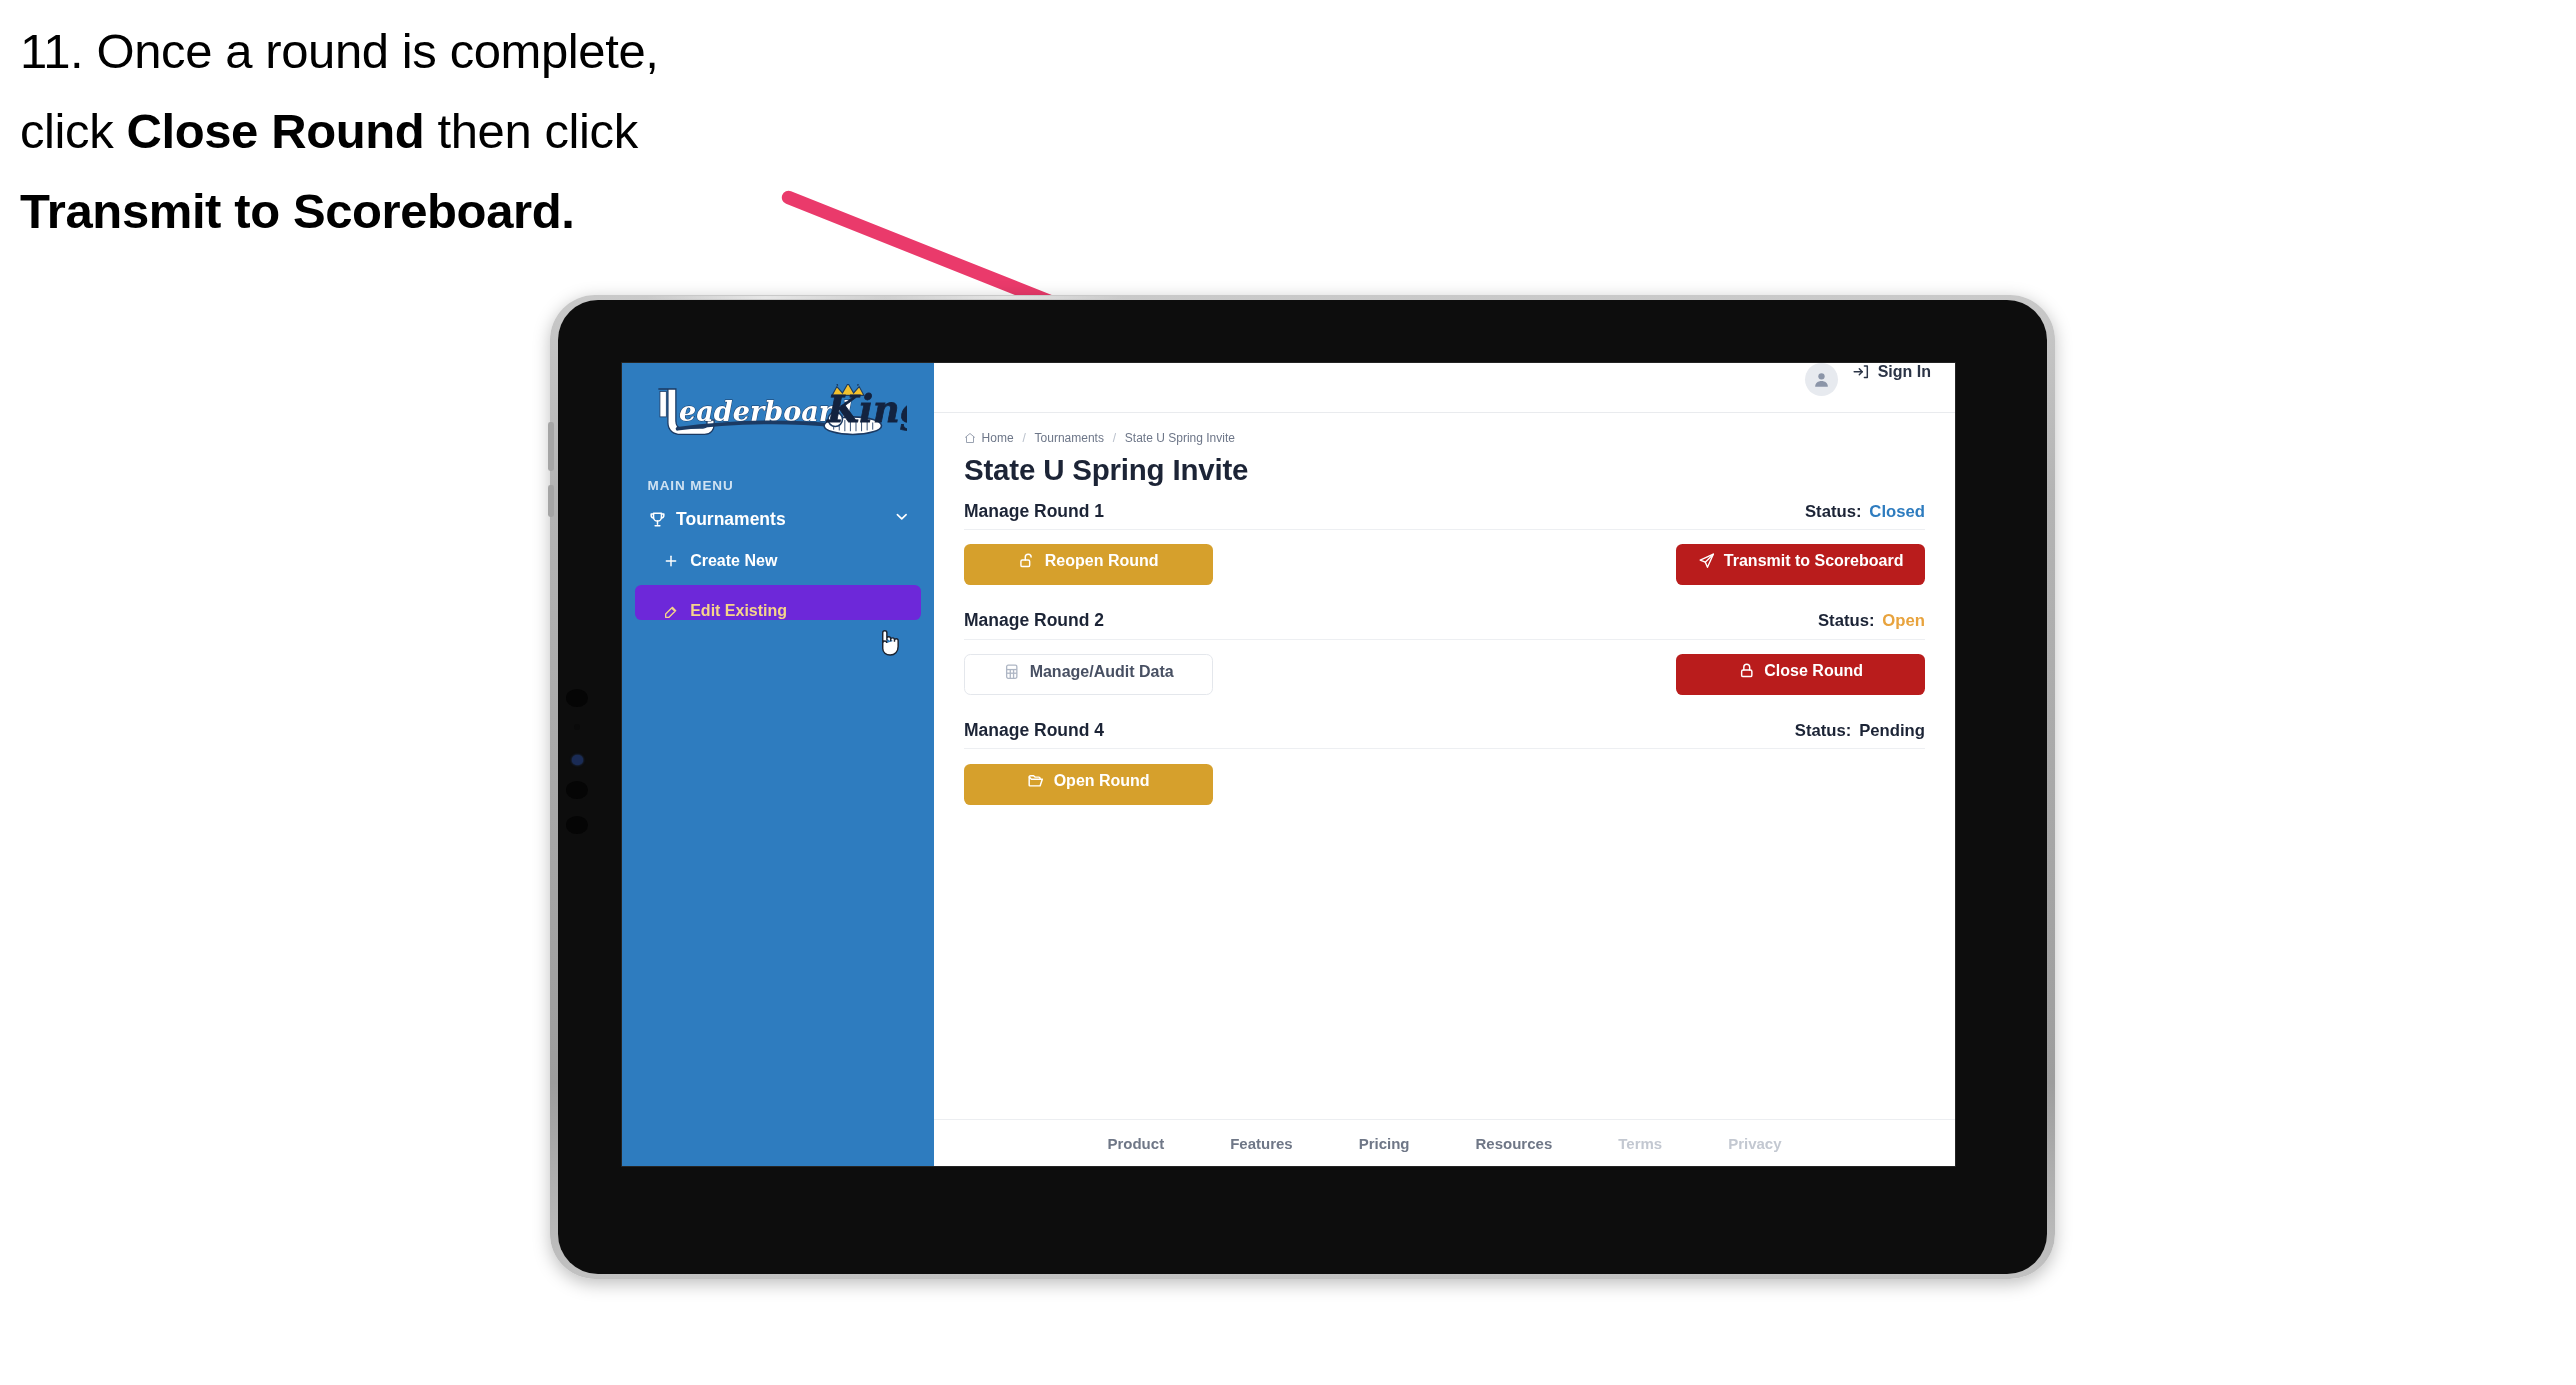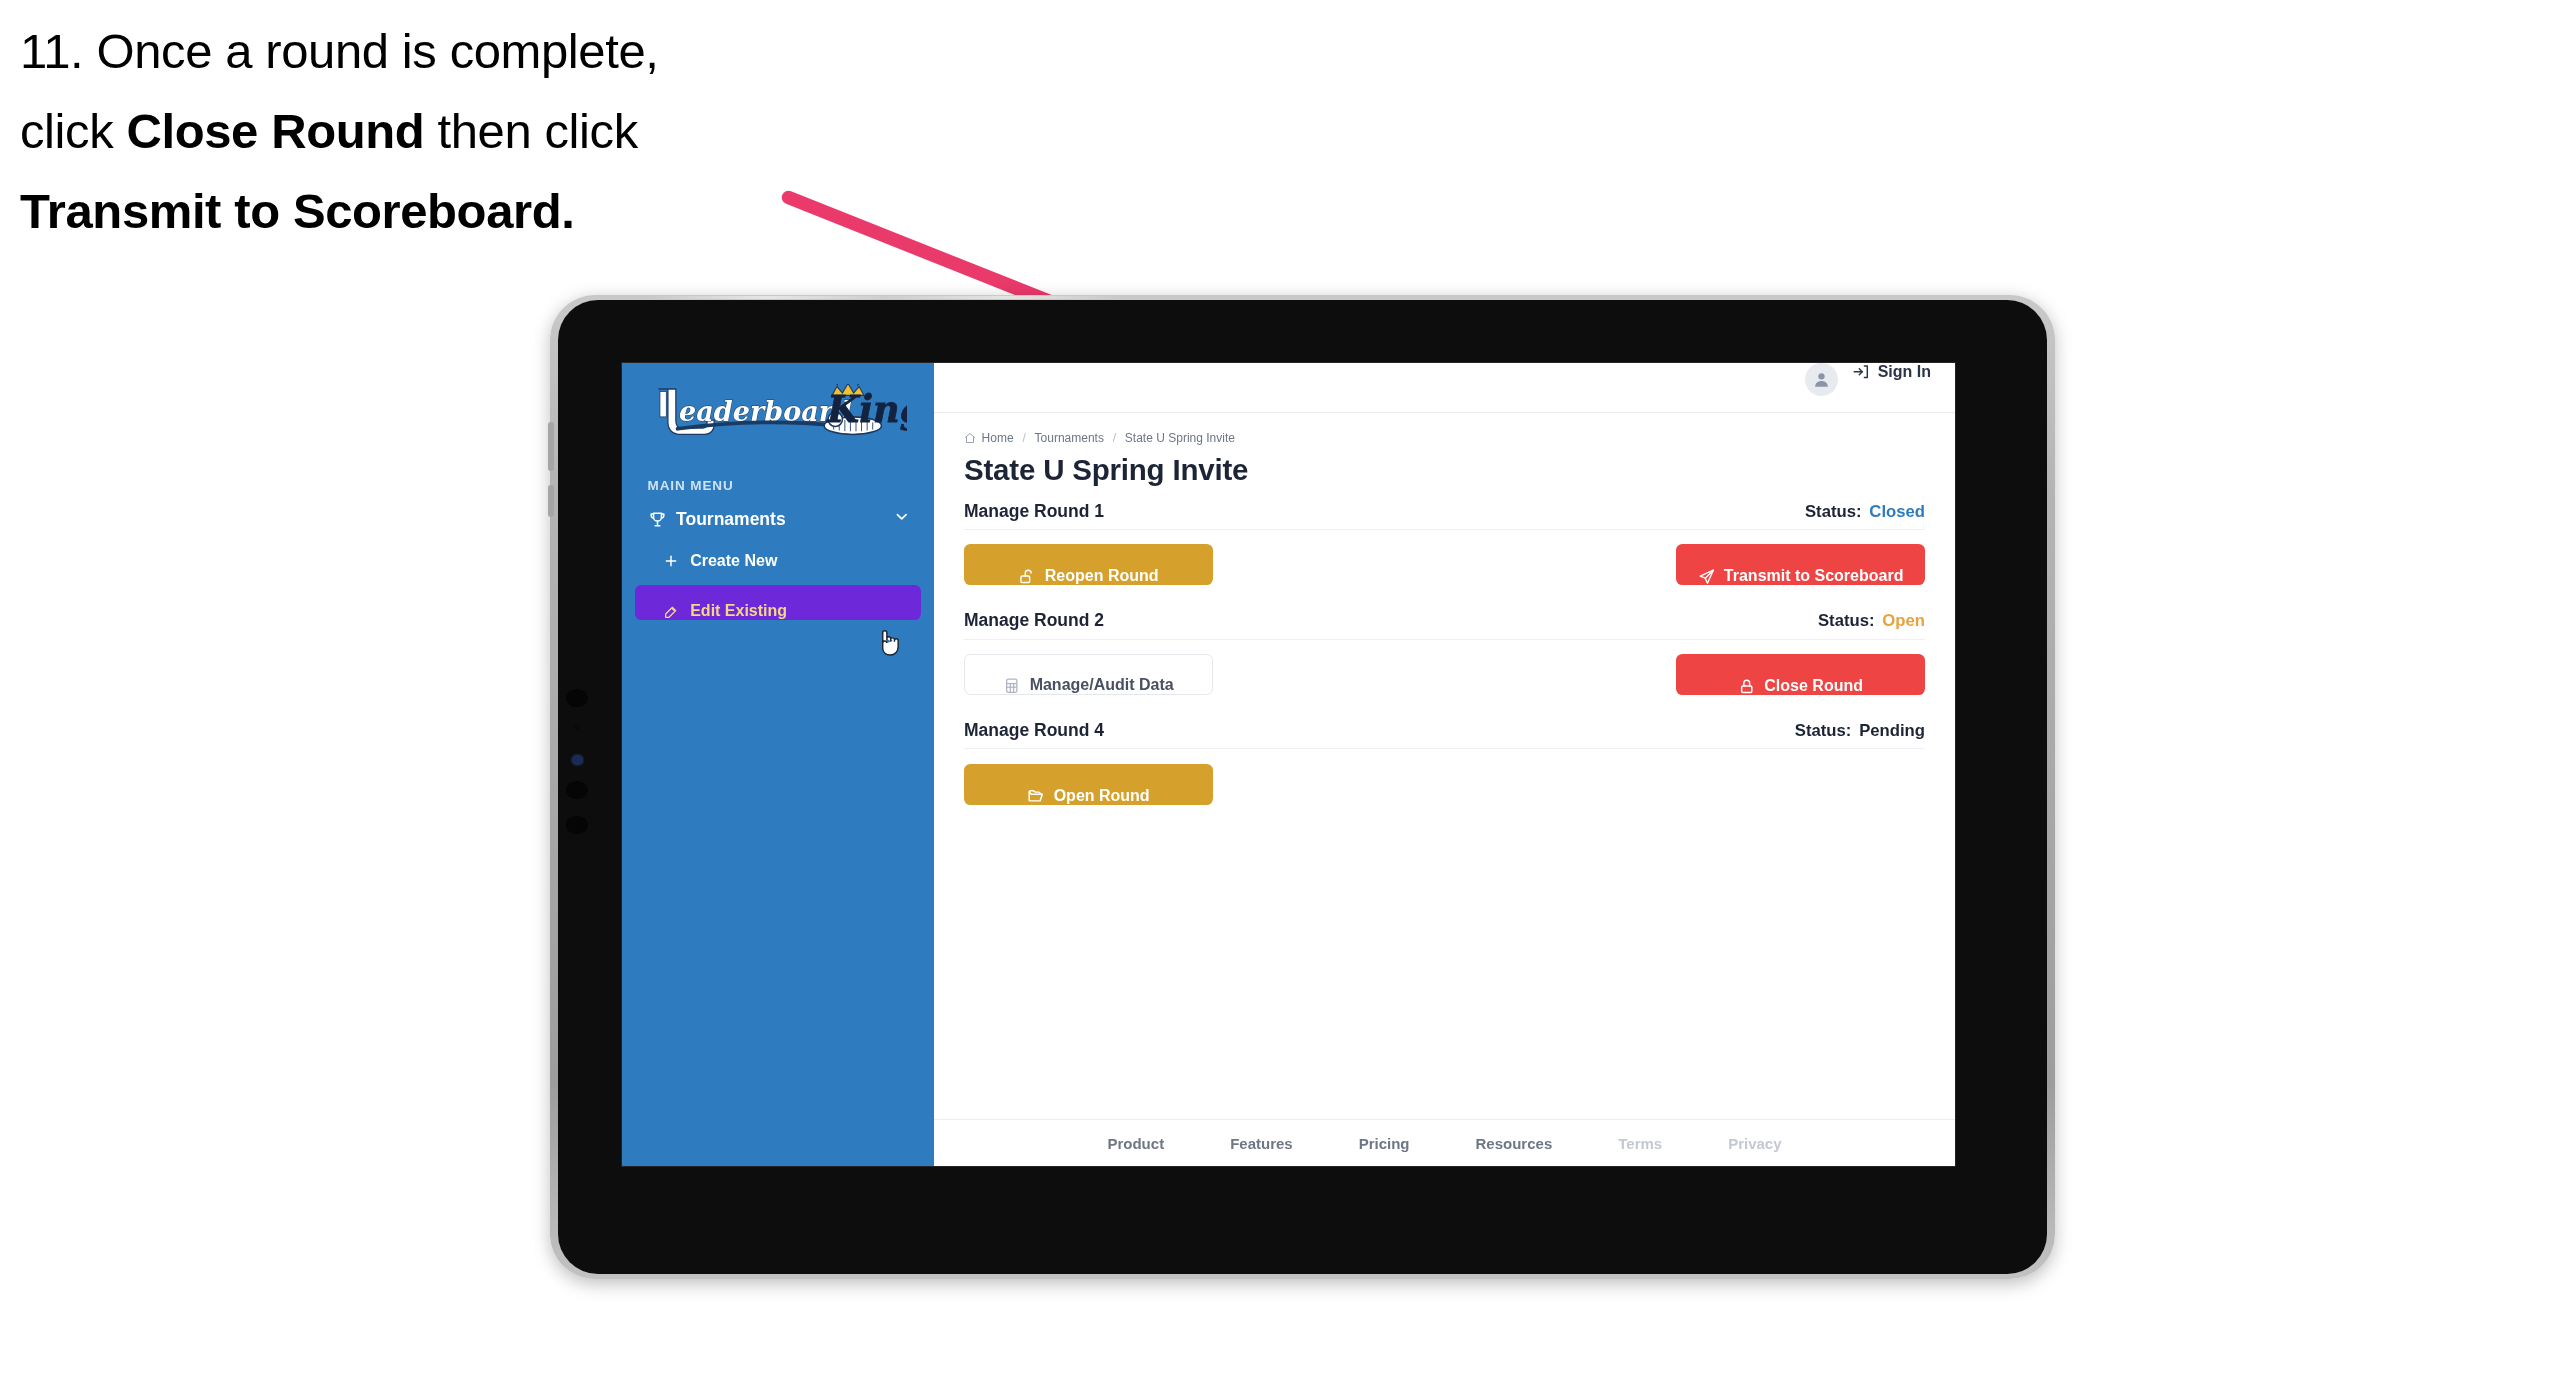--- a/index.html
+++ b/index.html
@@ -245,36 +245,36 @@
   .round-status .sval { margin-left: 3.2px; }
   .round-actions {
     display: flex;
     align-items: center;
     justify-content: space-between;
     margin-top: 13.5px;
     min-height: 43px;
   }
   .btn {
     display: inline-flex;
-    align-items: flex-end;
+    align-items: flex-start;
     justify-content: center;
     height: 41px;
-    padding: 0 21px;
+    padding: 8px 21px;
     border-radius: 6.4px;
     font-size: 16px;
     font-weight: 700;
     border: none;
     box-sizing: border-box;
     white-space: nowrap;
     font-family: "Liberation Sans", sans-serif;
     cursor: pointer;
   }
   .btn .bico { display: inline-flex; margin-right: 8.8px; }
   .btn-gold { background: #d6a02c; color: #ffffff; min-width: 249px; }
-  .btn-blue { background: #ef4444; color: #ffffff; min-width: 249px; }
+  .btn-blue { background: #b91c1c; color: #ffffff; min-width: 249px; }
   .btn-ghost {
     background: #ffffff; color: #485063;
     border: 0.8px solid #e4e7ec; min-width: 249px;
   }
   .spacer-btn { min-width: 249px; }
 
   
   .footer {
     margin-top: auto;
     border-top: 0.8px solid #eceef1;

